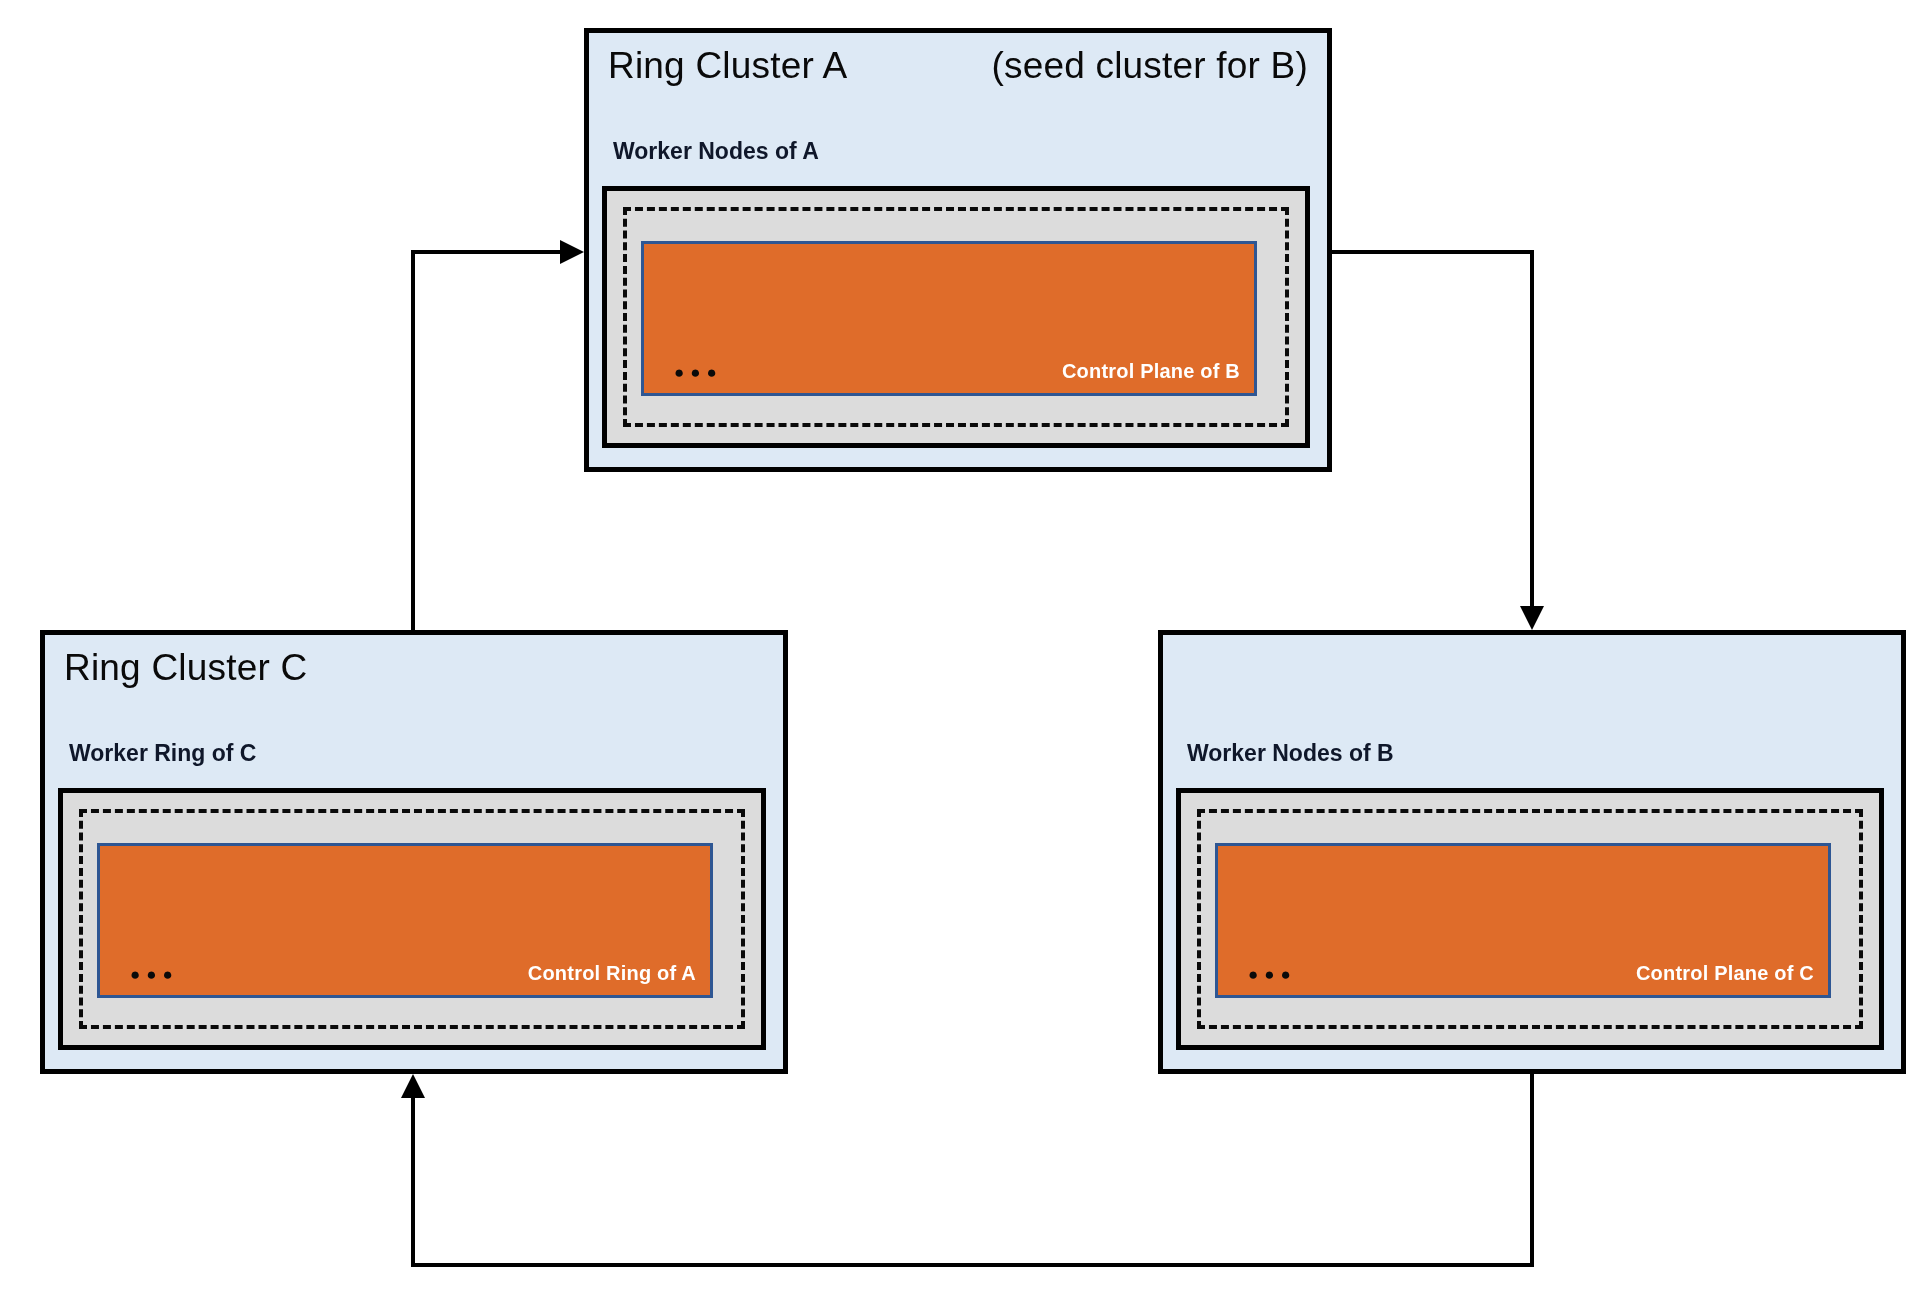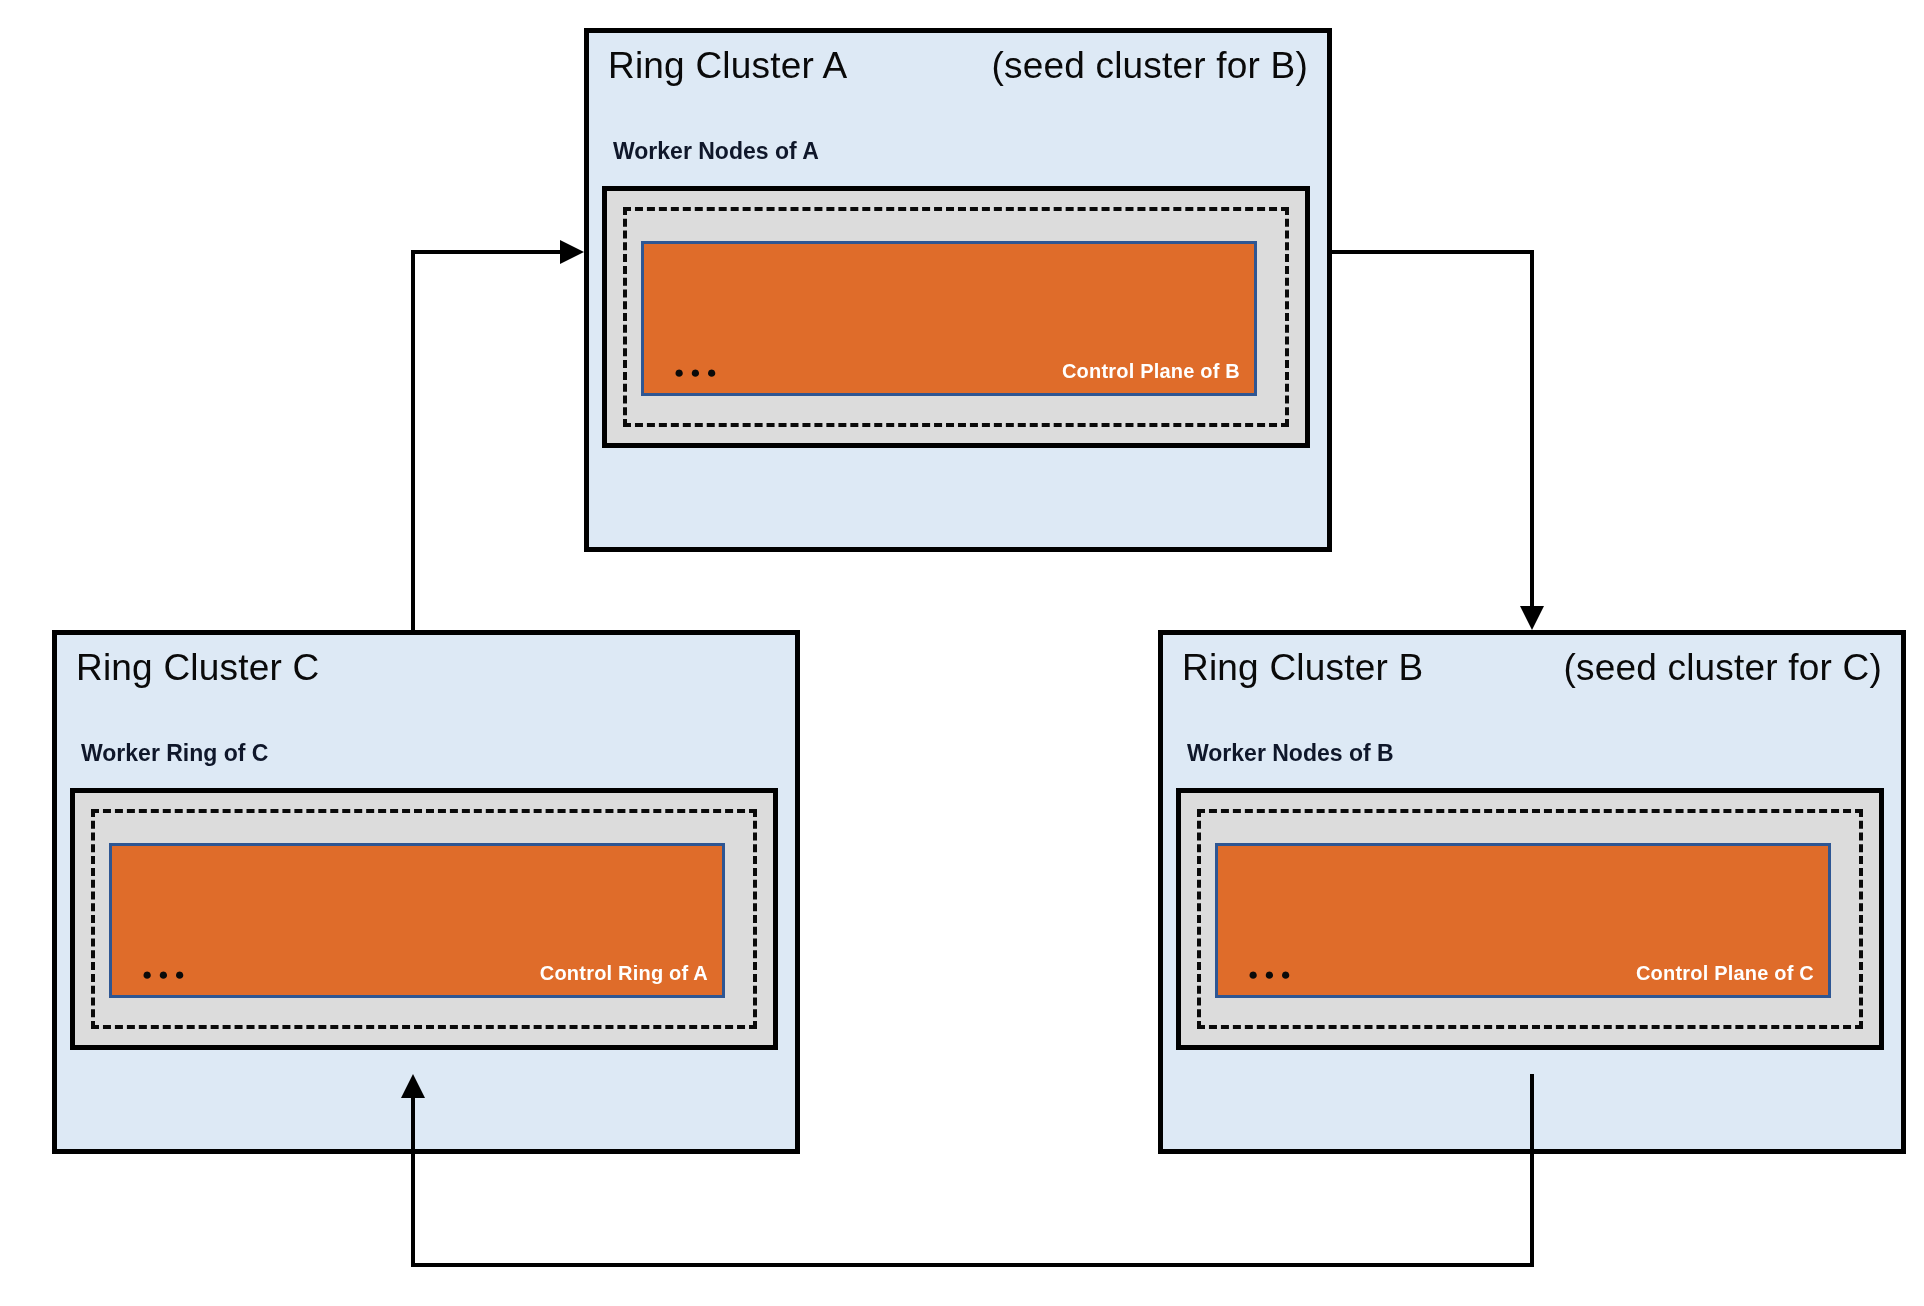--- a/index.html
+++ b/index.html
@@ -1,21 +1,21 @@
 <!DOCTYPE html>
 <html><head>
 <meta charset="utf-8">
 <style>
   html,body{margin:0;padding:0;background:#ffffff;}
   body{width:1924px;height:1306px;position:relative;overflow:hidden;
        font-family:"Liberation Sans","DejaVu Sans",sans-serif;color:#000;}
   .stage{position:absolute;inset:0;}
 
   
-  .cluster{position:absolute;width:748px;height:524px;box-sizing:border-box;
+  .cluster{position:absolute;width:748px;height:444px;box-sizing:border-box;
            border:5px solid #000;background:var(--cluster-fill,#dde9f5);}
   .cluster-title{position:absolute;top:10px;left:0;right:0;padding:0 19px;
                  display:flex;justify-content:space-between;align-items:baseline;
                  font-size:37px;line-height:1.25;font-weight:400;color:#0a0a0a;
                  letter-spacing:0.2px;}
   .worker-label{position:absolute;top:105px;left:24px;font-size:23px;font-weight:700;color:#0f172a;}
 
   .worker-box{position:absolute;left:13px;right:17px;top:153px;height:262px;
               box-sizing:border-box;border:5px solid #000;background:var(--node-fill,#dcdcdc);}
   .dashed-box{position:absolute;inset:16px;box-sizing:border-box;border:4px dashed #0a0a0a;}
@@ -50,42 +50,38 @@
         <div class="control-plane">
           <div class="cp-row">
             <span class="cp-dots">●●●</span>
             <span class="cp-label">Control Plane of B</span>
           </div>
         </div>
       </div>
     </div>
   </div>
 
-  <div class="cluster" style="left:52px;top:630px;">
+  <div class="cluster" style="left:40px;top:630px;">
     <div class="cluster-title">
       <span>Ring Cluster C</span>
     </div>
     <div class="worker-label">Worker Ring of C</div>
     <div class="worker-box">
       <div class="dashed-box">
         <div class="control-plane">
           <div class="cp-row">
             <span class="cp-dots">●●●</span>
             <span class="cp-label">Control Ring of A</span>
           </div>
         </div>
       </div>
     </div>
   </div>
 
   <div class="cluster" style="left:1158px;top:630px;">
-    <div class="cluster-title">
-      <span>Ring Cluster B</span>
-      <span>(seed cluster for C)</span>
-    </div>
     <div class="worker-label">Worker Nodes of B</div>
     <div class="worker-box">
       <div class="dashed-box">
         <div class="control-plane">
           <div class="cp-row">
             <span class="cp-dots">●●●</span>
             <span class="cp-label">Control Plane of C</span>
           </div>
         </div>
       </div>

